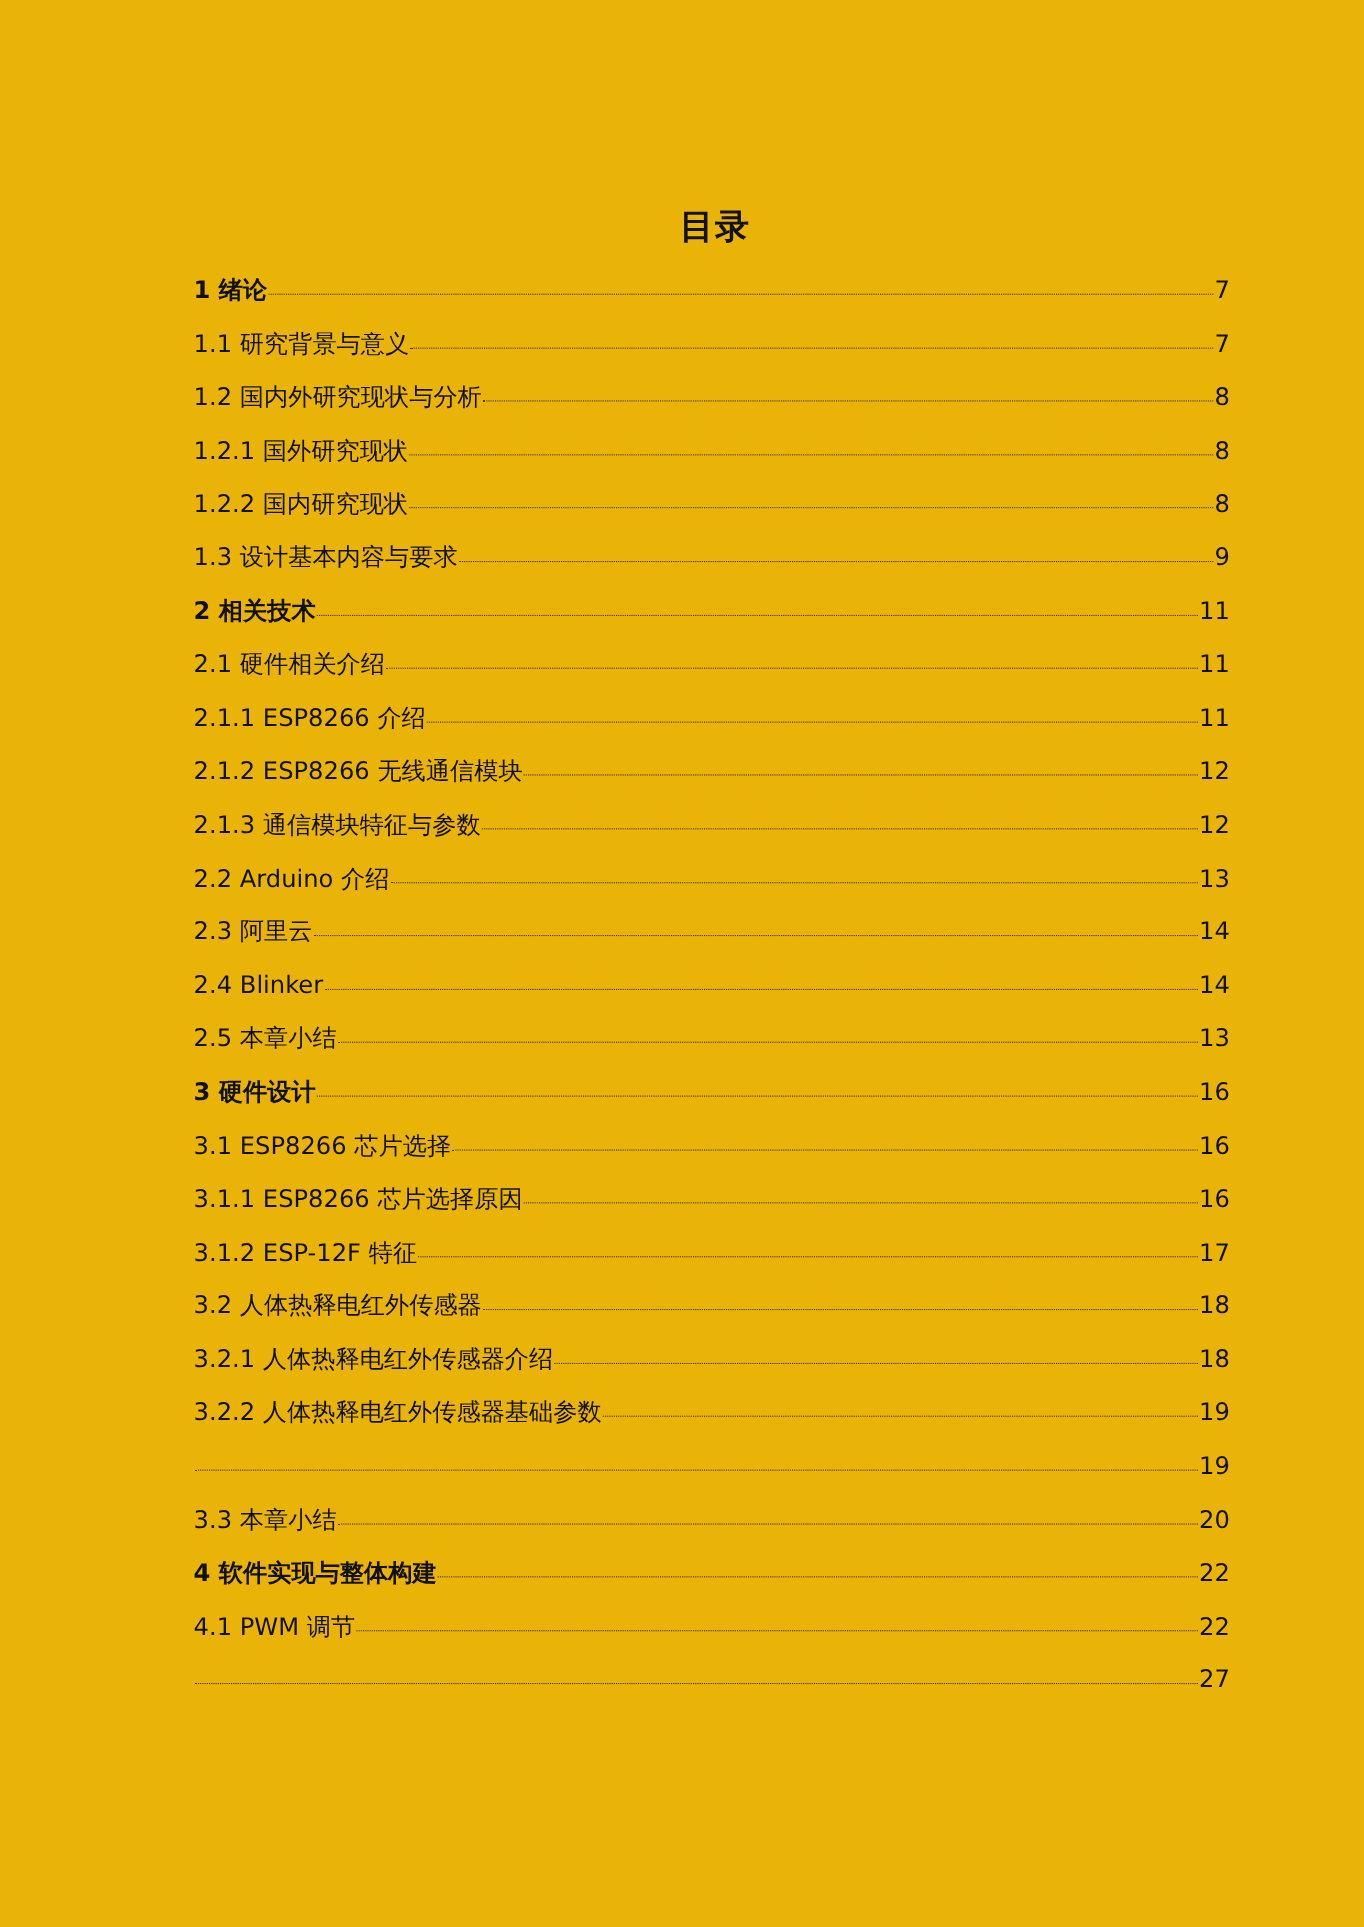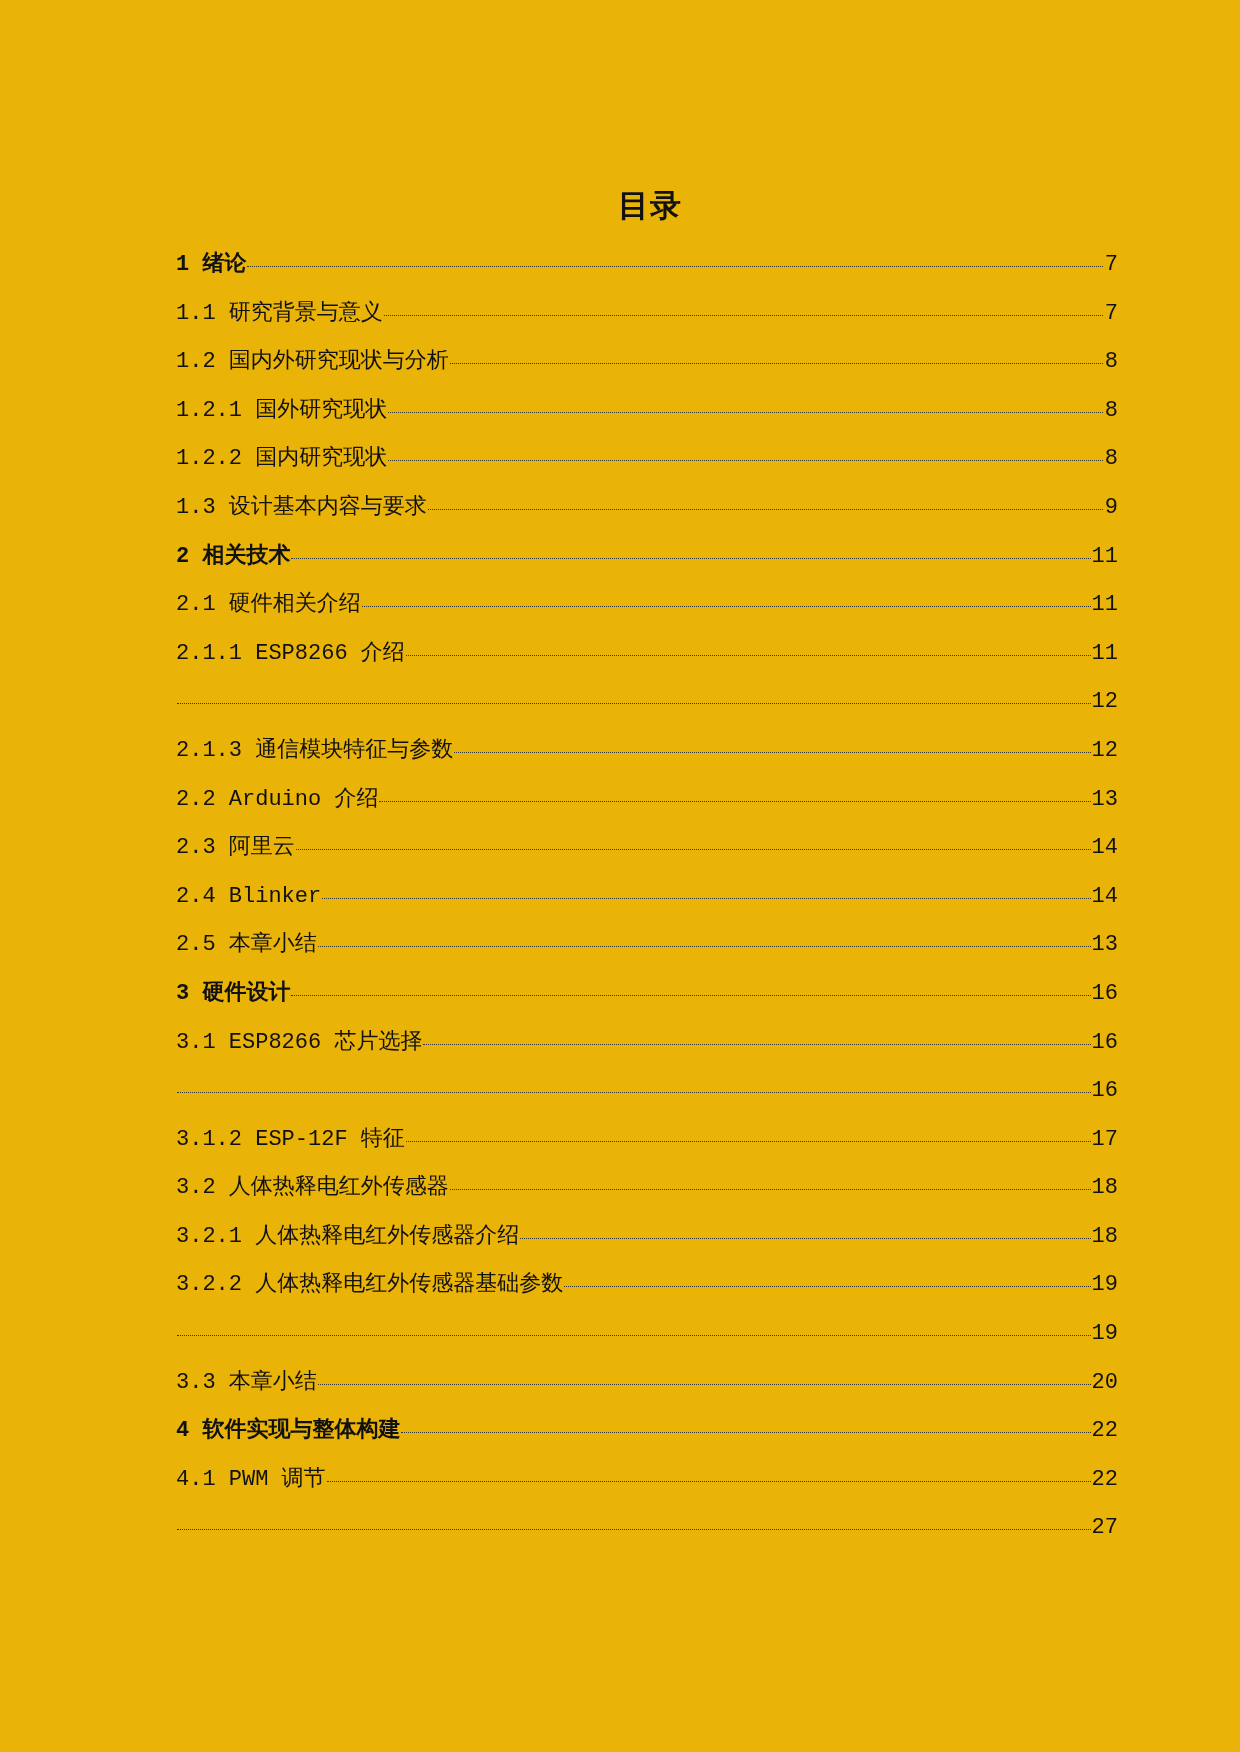--- a/index.html
+++ b/index.html
@@ -42,21 +42,20 @@
       padding: 0;
       list-style: none;
     }
     .toc-entry {
       display: flex;
       align-items: baseline;
       height: 48.6px;
       font-size: 22px;
       line-height: 34px;
       white-space: nowrap;
-      font-family: Liberation Mono, monospace;
     }
     .toc-entry.level-1 .toc-text {
       font-weight: bold;
     }
     .toc-text {
       flex: 0 0 auto;
       color: #111;
     }
     .toc-leader {
       flex: 1 1 auto;
@@ -120,20 +119,21 @@
         <span class="toc-text">2.1  硬件相关介绍</span>
         <span class="toc-leader"></span>
         <span class="toc-page">11</span>
       </li>
     <li class="toc-entry level-3">
         <span class="toc-text">2.1.1 ESP8266 介绍</span>
         <span class="toc-leader"></span>
         <span class="toc-page">11</span>
       </li>
     <li class="toc-entry level-3">
+        <span class="toc-text">2.1.2 ESP8266 无线通信模块</span>
         <span class="toc-leader"></span>
         <span class="toc-page">12</span>
       </li>
     <li class="toc-entry level-3">
         <span class="toc-text">2.1.3  通信模块特征与参数</span>
         <span class="toc-leader"></span>
         <span class="toc-page">12</span>
       </li>
     <li class="toc-entry level-2">
         <span class="toc-text">2.2 Arduino 介绍</span>
@@ -159,20 +159,21 @@
         <span class="toc-text">3  硬件设计</span>
         <span class="toc-leader"></span>
         <span class="toc-page">16</span>
       </li>
     <li class="toc-entry level-2">
         <span class="toc-text">3.1 ESP8266 芯片选择</span>
         <span class="toc-leader"></span>
         <span class="toc-page">16</span>
       </li>
     <li class="toc-entry level-3">
+        <span class="toc-text">3.1.1 ESP8266 芯片选择原因</span>
         <span class="toc-leader"></span>
         <span class="toc-page">16</span>
       </li>
     <li class="toc-entry level-3">
         <span class="toc-text">3.1.2 ESP-12F 特征</span>
         <span class="toc-leader"></span>
         <span class="toc-page">17</span>
       </li>
     <li class="toc-entry level-2">
         <span class="toc-text">3.2  人体热释电红外传感器</span>

